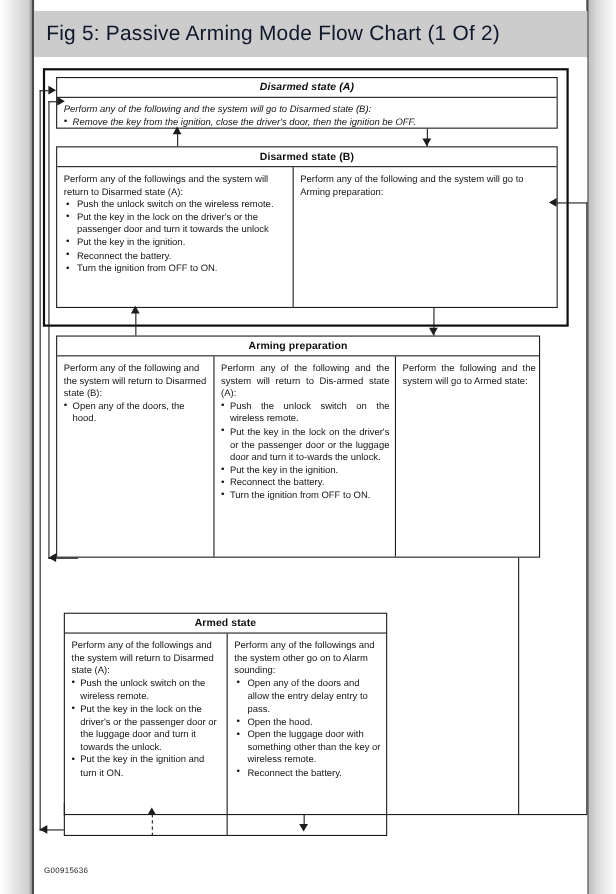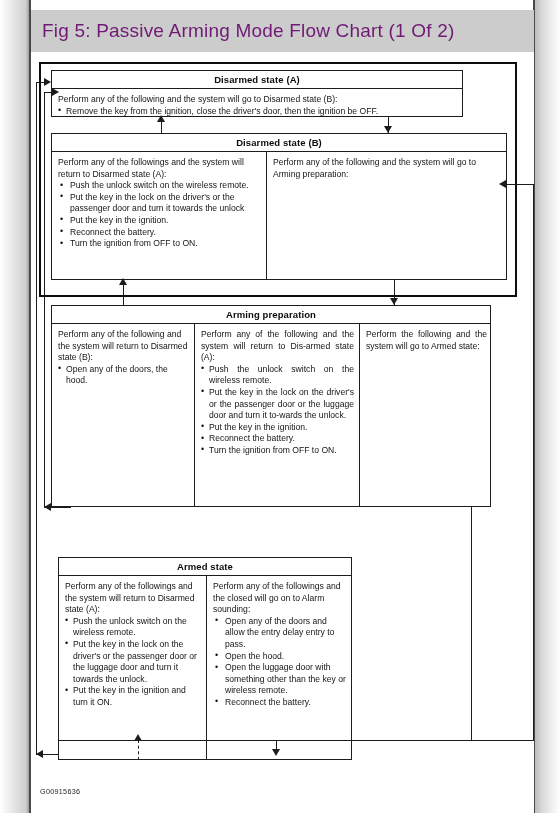--- a/index.html
+++ b/index.html
@@ -52,21 +52,21 @@
     position: absolute;
     left: 31px; top: 10px;
     width: 503px; height: 42px;
     background: #cccccc;
     display: flex;
     align-items: center;
   }
   #title-text {
     padding-left: 11px;
     font-size: 19px;
-    color: #701a75;
+    color: #0f172a;
     letter-spacing: 0.2px;
     font-family: "Liberation Sans", sans-serif;
     white-space: nowrap;
   }
 
   
   #canvas {
     position: absolute;
     left: 31px; top: 52px;
     width: 503px; height: 761px;
@@ -182,21 +182,21 @@
   <div class="edge-right-line"></div>
 
   <div id="title-bar">
     <div id="title-text">Fig 5: Passive Arming Mode Flow Chart (1 Of 2)</div>
   </div>
 
   <div id="canvas">
 
     <div id="group-ab"></div>
 
-    <div class="box" style="left:20px; top:18px; width:412px; height:47px;">
+    <div class="box" style="left:20px; top:18px; width:456px; height:47px;font-style:italic;">
       <div class="hdr">Disarmed state (A)</div>
       <div class="col" style="left:0; width:456px;">
         <p>Perform any of the following and the system will go to Disarmed state (B):</p>
         <ul>
           <li>Remove the key from the ignition, close the driver's door, then the ignition be OFF.</li>
         </ul>
       </div>
     </div>
 
     <div class="box" style="left:20px; top:81px; width:456px; height:147px;">
@@ -243,21 +243,21 @@
       <div class="hdr">Armed state</div>
       <div class="col" style="left:0; width:147px;">
         <p>Perform any of the followings and the system will return to Disarmed state (A):</p>
         <ul>
           <li>Push the unlock switch on the wireless remote.</li>
           <li>Put the key in the lock on the driver's or the passenger door or the luggage door and turn it towards the unlock.</li>
           <li>Put the key in the ignition and turn it ON.</li>
         </ul>
       </div>
       <div class="col divider" style="left:147px; width:147px;">
-        <p>Perform any of the followings and the closed will go on to Alarm sounding:</p>
+        <p>Perform any of the followings and the system other go on to Alarm sounding:</p>
         <ul>
           <li class="hang">Open any of the doors and allow the entry delay entry to pass.</li>
           <li class="hang">Open the hood.</li>
           <li class="hang">Open the luggage door with something other than the key or wireless remote.</li>
           <li class="hang">Reconnect the battery.</li>
         </ul>
       </div>
     </div>
 
     <div class="ln-v" style="left:130px; top:65px; height:16px;"></div>

